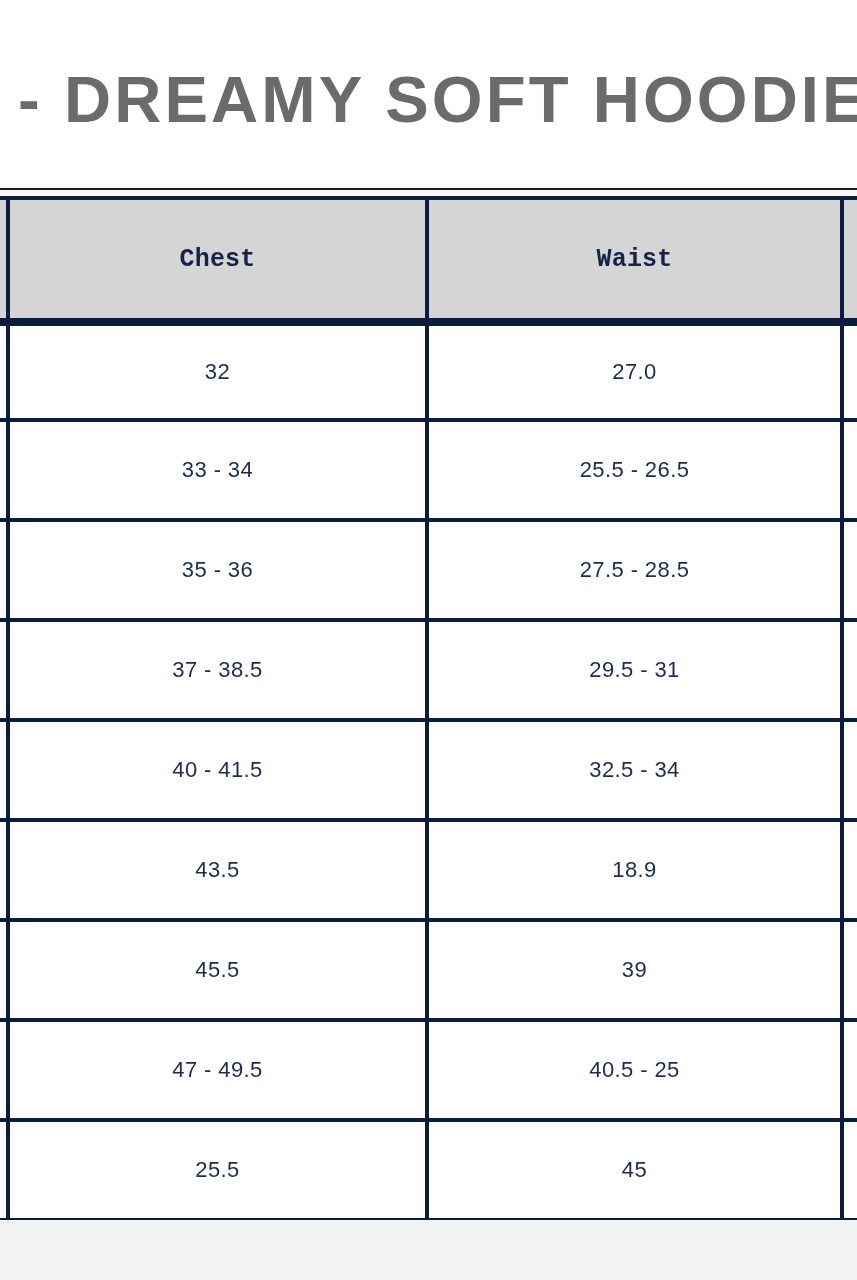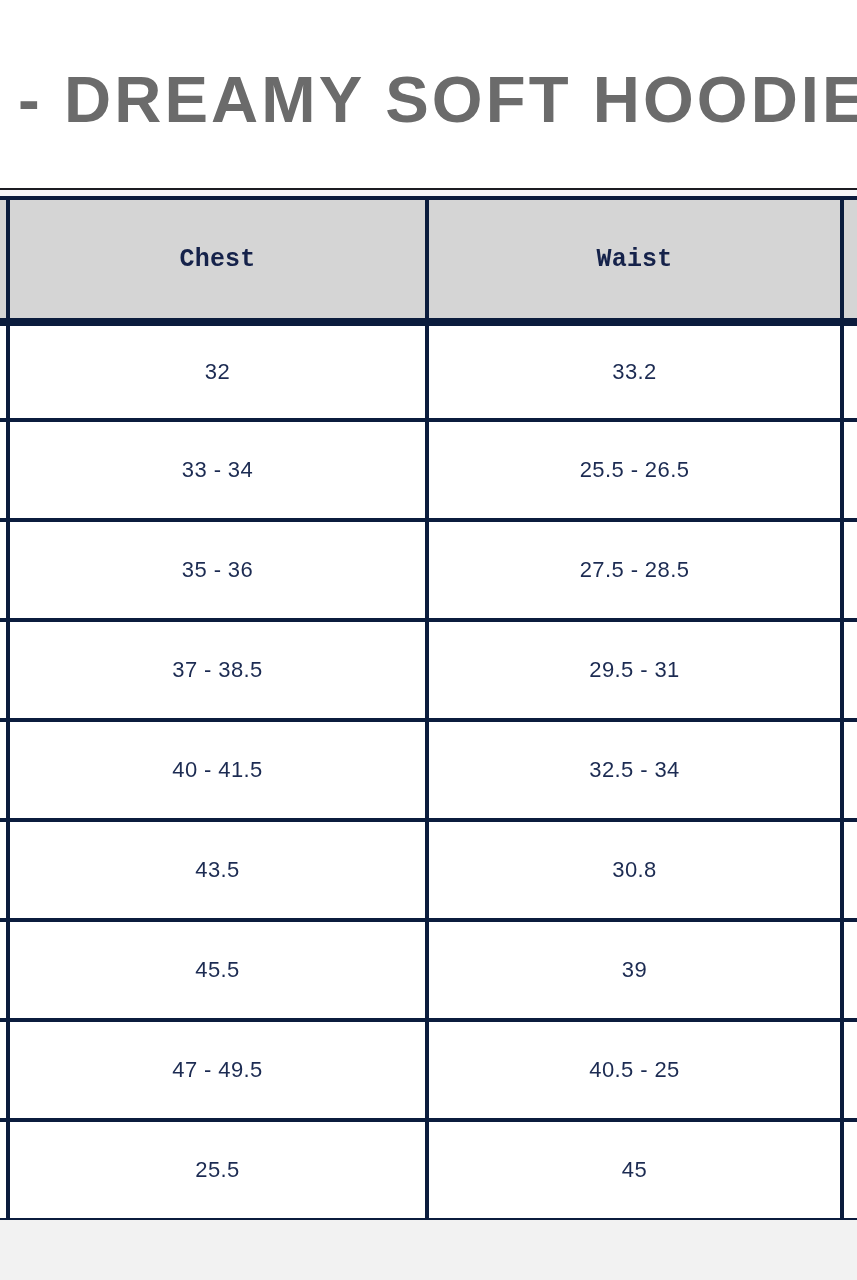--- a/index.html
+++ b/index.html
@@ -165,21 +165,21 @@
           <th></th>
           <th>Chest</th>
           <th>Waist</th>
           <th></th>
         </tr>
       </thead>
       <tbody>
         <tr>
           <td></td>
           <td>32</td>
-          <td>33.2</td>
+          <td>27.0</td>
           <td></td>
         </tr>
         <tr>
           <td></td>
           <td>33 - 34</td>
           <td>25.5 - 26.5</td>
           <td></td>
         </tr>
         <tr>
           <td></td>
@@ -195,21 +195,21 @@
         </tr>
         <tr>
           <td></td>
           <td>40 - 41.5</td>
           <td>32.5 - 34</td>
           <td></td>
         </tr>
         <tr>
           <td></td>
           <td>43.5</td>
-          <td>30.8</td>
+          <td>18.9</td>
           <td></td>
         </tr>
         <tr>
           <td></td>
           <td>45.5</td>
           <td>39</td>
           <td></td>
         </tr>
         <tr>
           <td></td>

